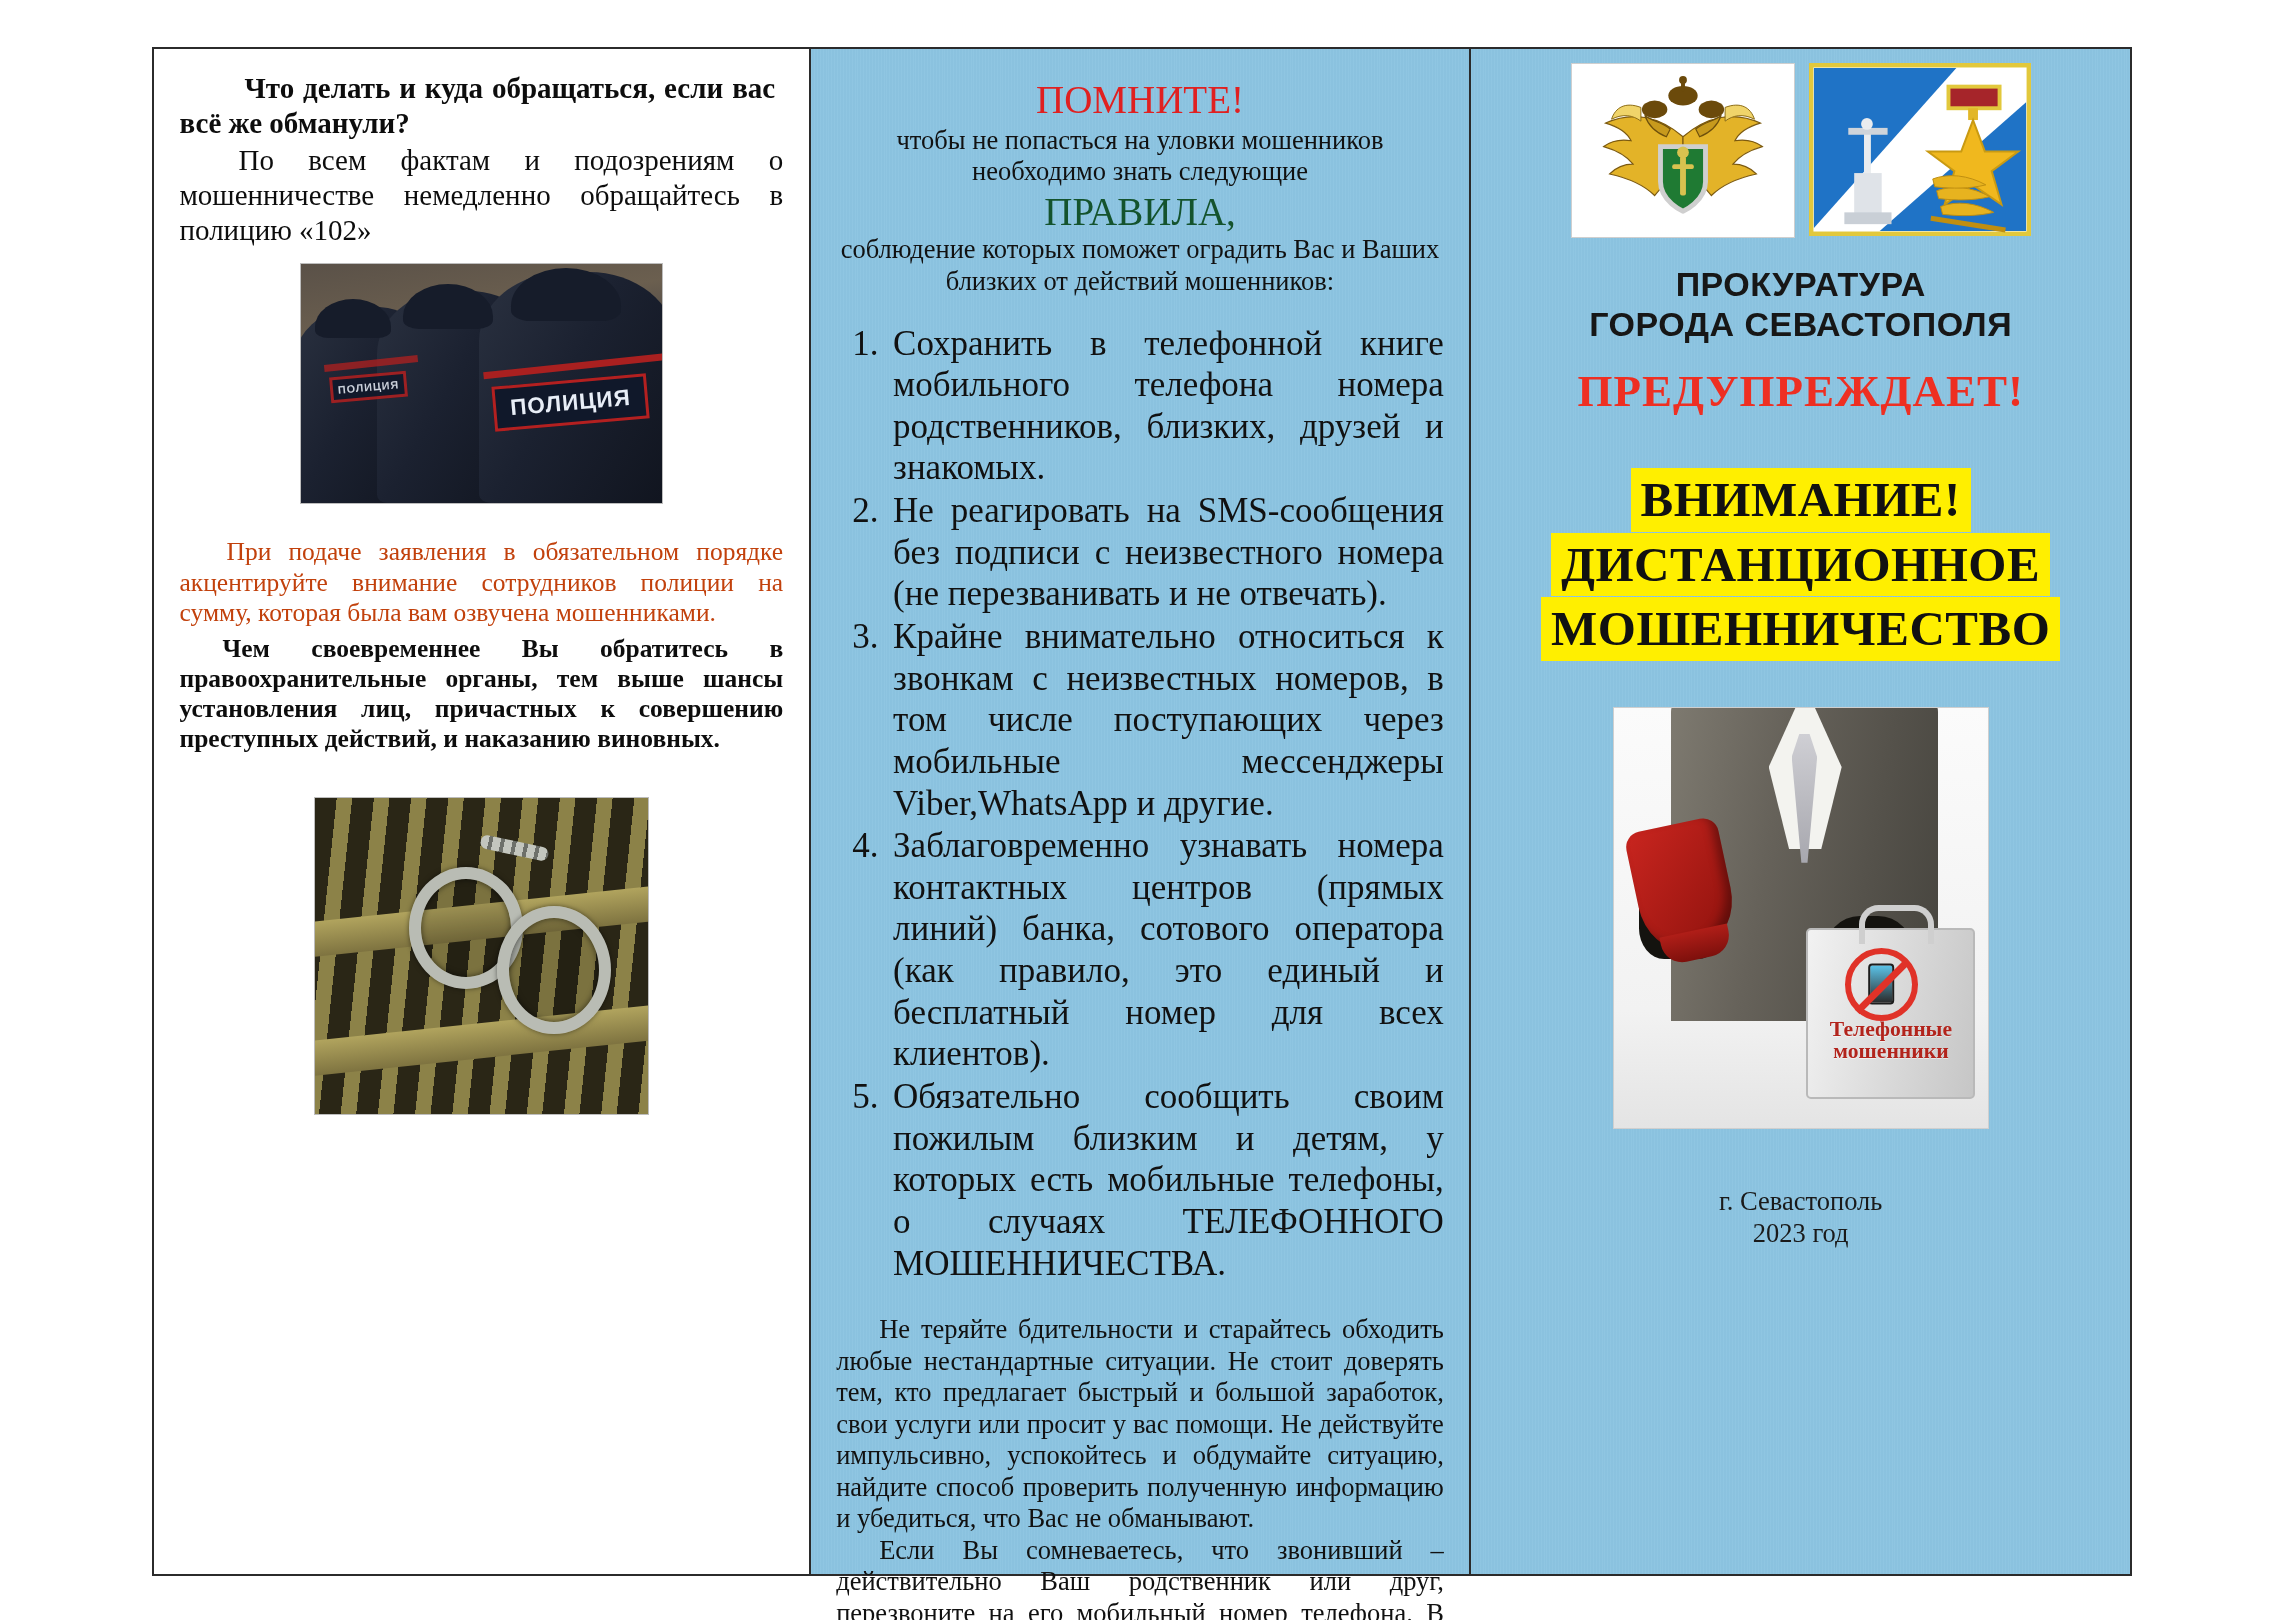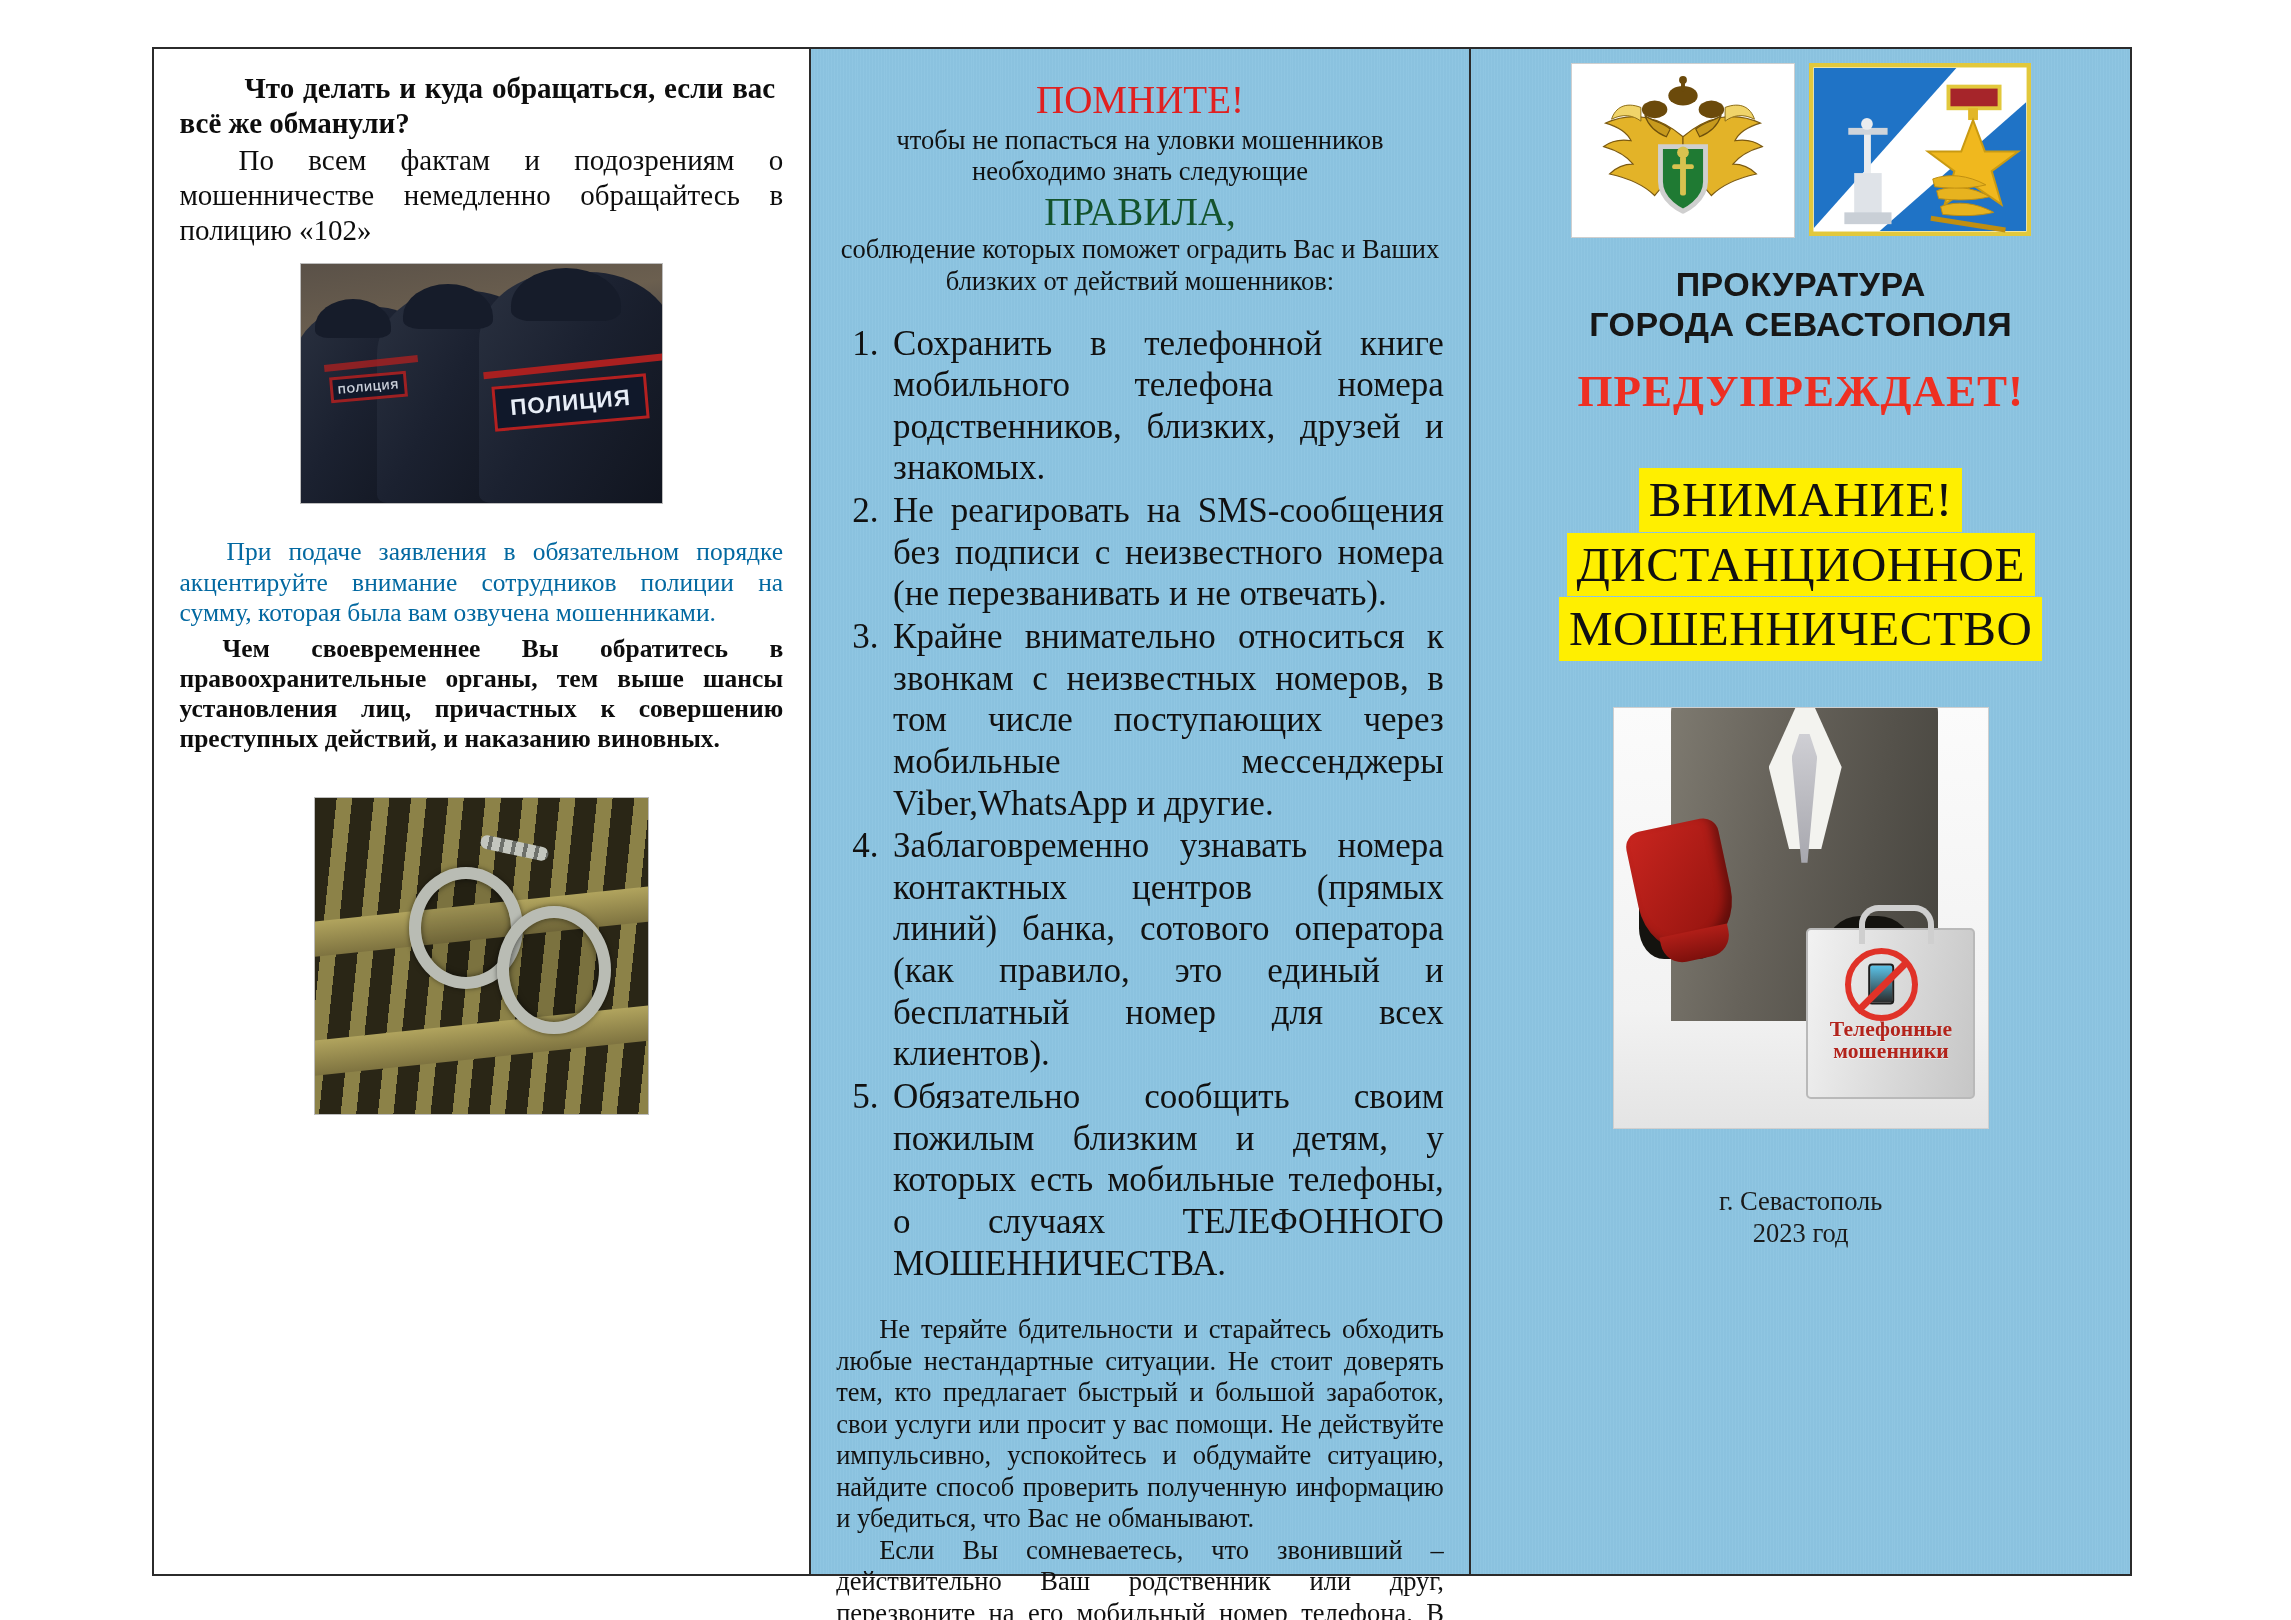--- a/index.html
+++ b/index.html
@@ -87,21 +87,21 @@
     text-align: justify;
     text-indent: 59px;
     color: #0d0d0d;
     margin: 0;
   }
   .lp-body {
     font-size: 25.5px;
     line-height: 1.18;
     text-align: justify;
     text-indent: 47px;
-    color: #0369a1;
+    color: #c2410c;
     margin: 0 0 5.9px 0;
   }
   .lp-body-b {
     font-size: 25.5px;
     font-weight: bold;
     line-height: 1.18;
     text-align: justify;
     text-indent: 43px;
     color: #0d0d0d;
     margin: 0;
@@ -285,21 +285,21 @@
     font-family: "Liberation Serif", serif;
     font-weight: bold;
     font-size: 45px;
     color: #ee2f22;
     margin-top: 21px;
     letter-spacing: 1px;
   }
   .rp-title {
     margin-top: 51px;
     text-align: center;
-    font-weight: normal;
+    font-weight: bold;
     font-size: 49px;
     line-height: 1.22;
     color: #111;
     letter-spacing: 0.5px;
   }
   .rp-title span {
     background: #ffef00;
     padding: 2px 9.8px;
     display: inline-block;
     margin: 0 0 1px 0;

